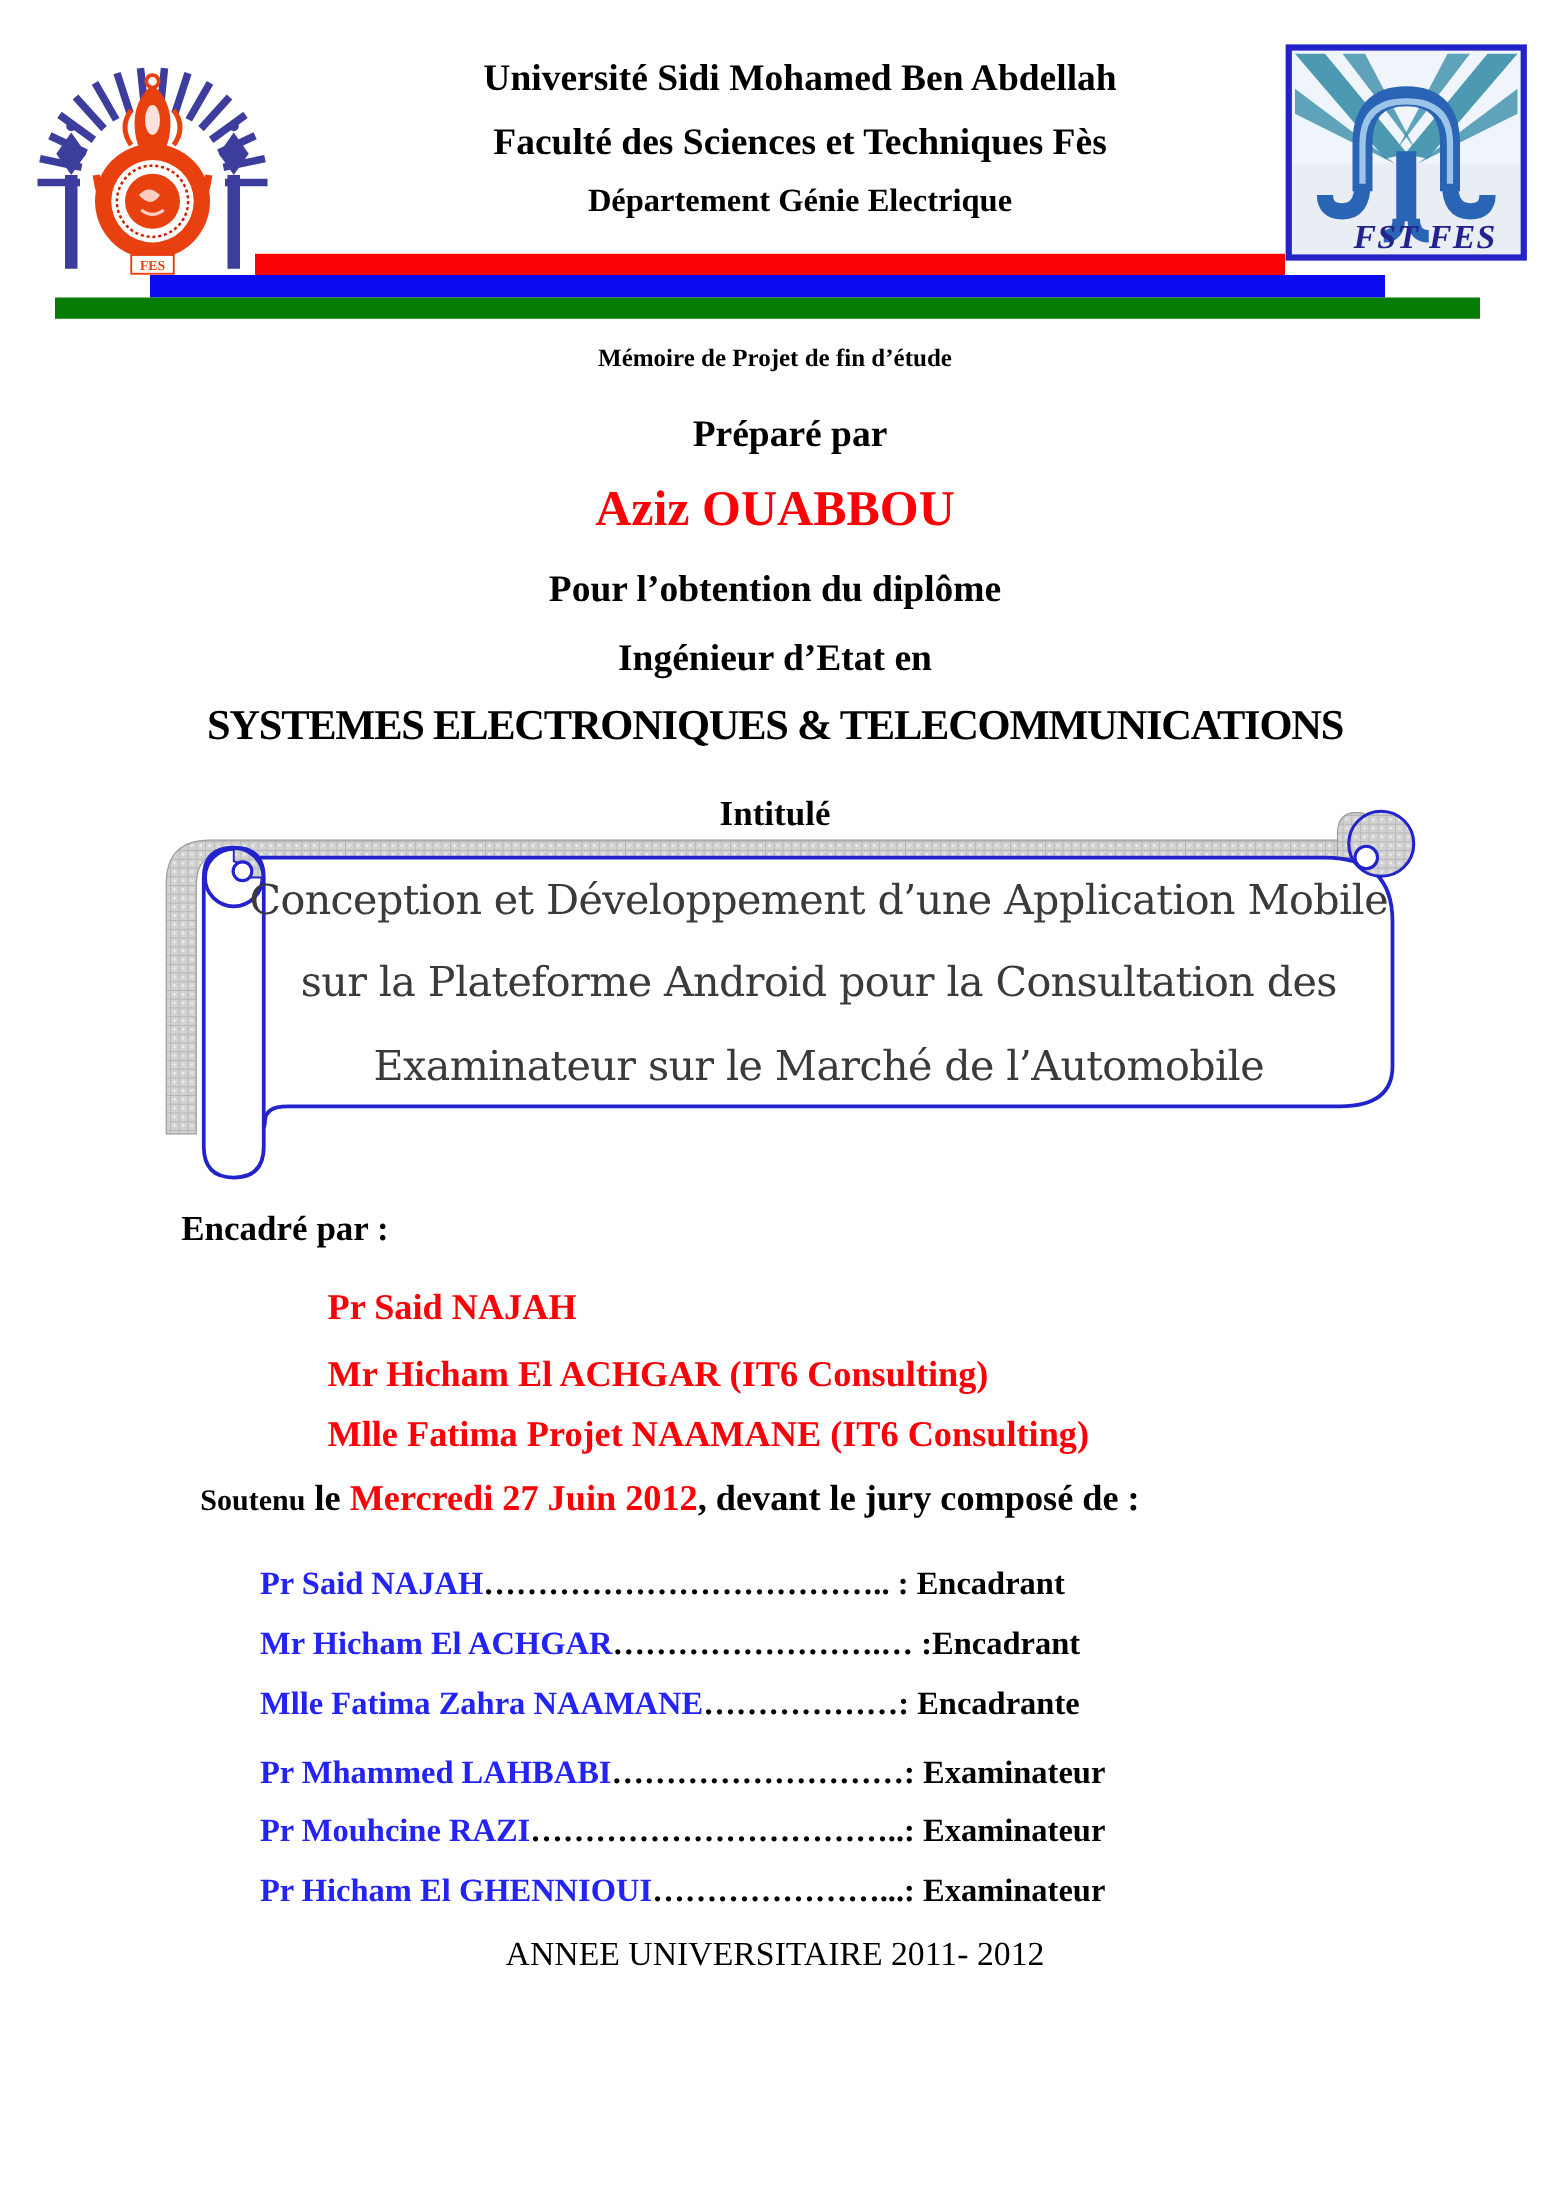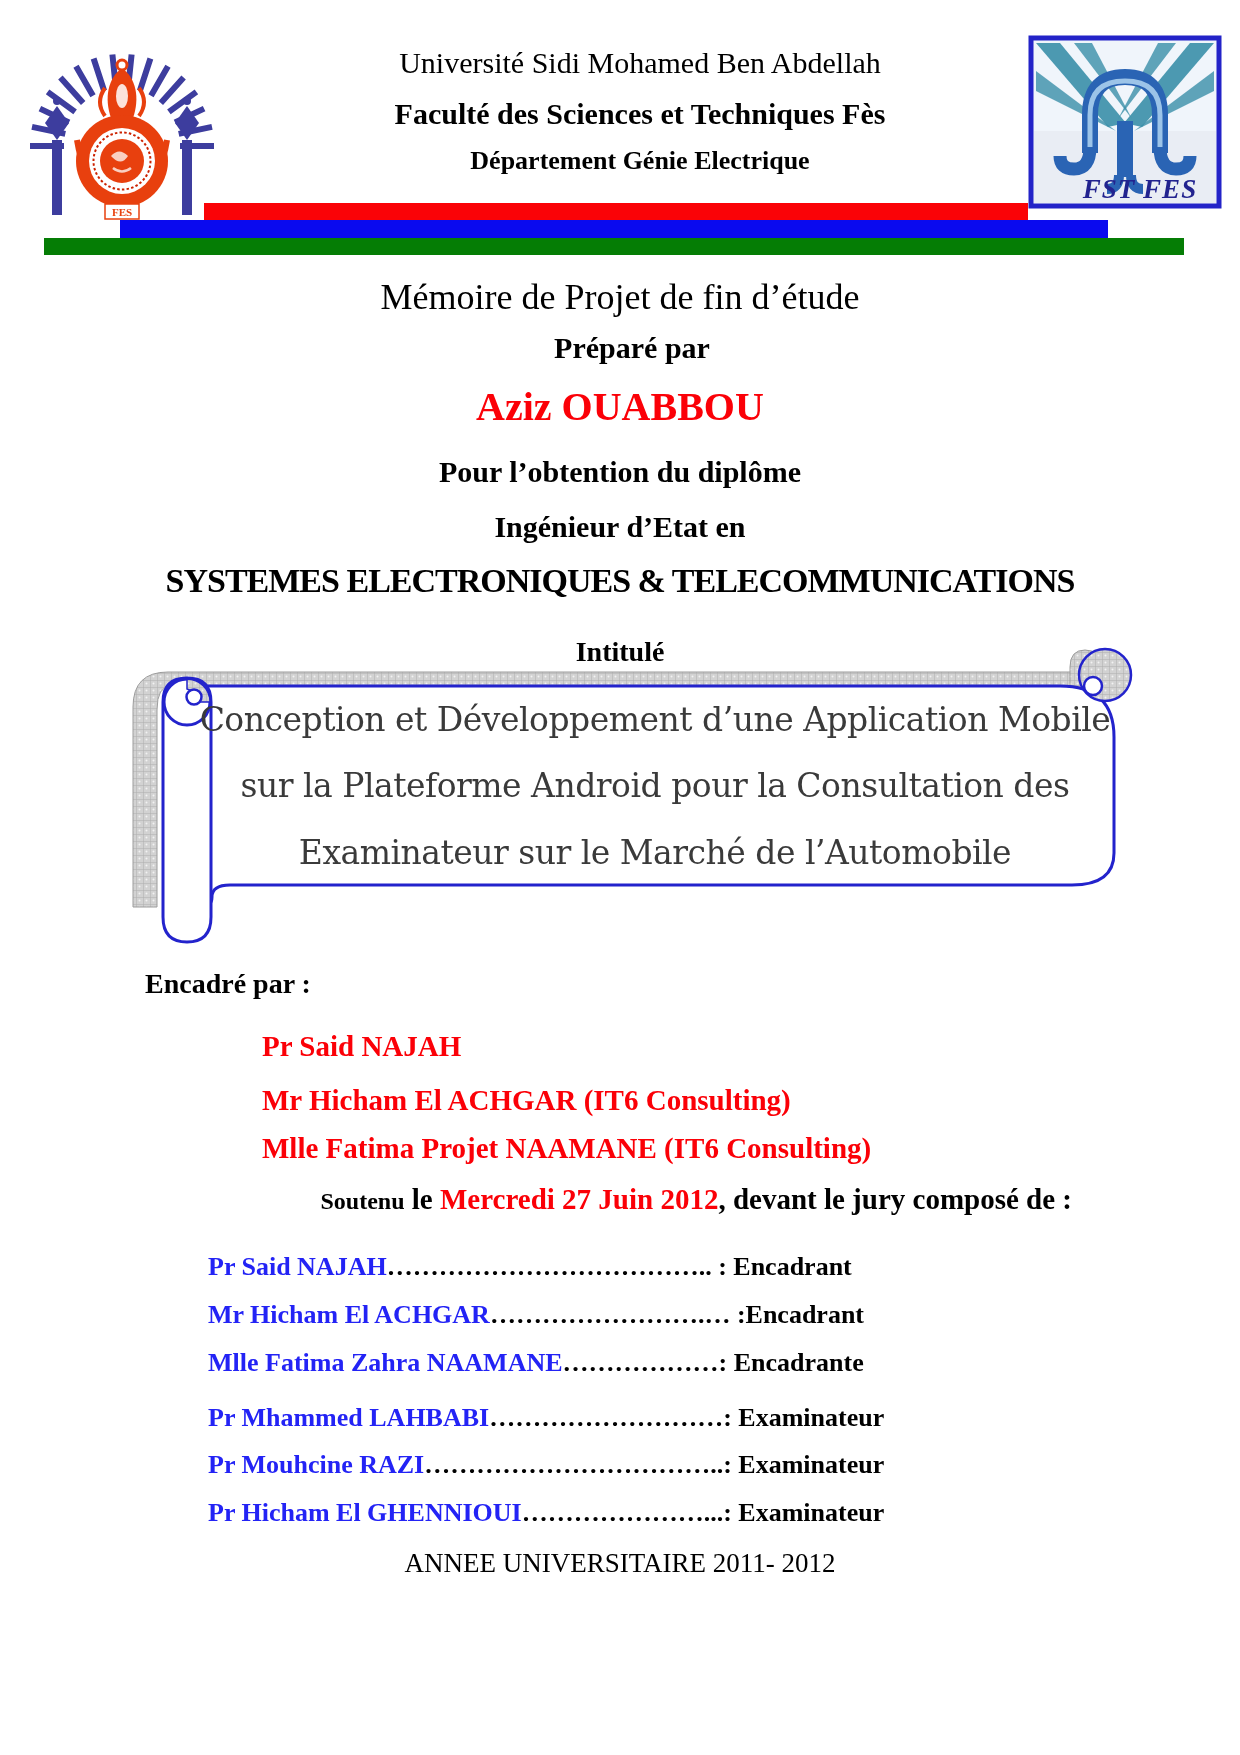--- a/index.html
+++ b/index.html
@@ -4,50 +4,50 @@
 <style>
   html,body{margin:0;padding:0;background:#ffffff;}
   .page{
     position:relative; width:1240px; height:1755px; background:#ffffff;
     font-family:"Liberation Serif", serif; overflow:hidden;
   }
   .abs{position:absolute;}
   
   .emblem{left:27px; top:28px; width:190px; height:200px; z-index:2;}
   .header-text{left:240px; top:38px; width:800px; text-align:center; z-index:2;}
-  .ht1{font-size:30px; font-weight:normal; color:#000; margin:8px 0 0;}
+  .ht1{font-size:30px; font-weight:bold; color:#000; margin:8px 0 0;}
   .ht2{font-size:30px; font-weight:bold; color:#000; margin:17px 0 0;}
   .ht3{font-size:26px; font-weight:bold; color:#000000; margin:15px 0 0;}
   .fstlogo{left:1028px; top:35px; width:194px; height:174px; z-index:2;}
   
   .bar{z-index:1;}
   .bar-red{left:204px; top:203px; width:824px; height:17px; background:#fa0307;}
   .bar-blue{left:120px; top:220px; width:988px; height:18px; background:#0a0aef;}
   .bar-green{left:44px; top:238px; width:1140px; height:17px; background:#057d05;}
   
   .cline{left:0; width:1240px; text-align:center; color:#000; white-space:nowrap;}
-  .memoire{top:276px; font-size:36px; font-weight:normal;}
+  .memoire{top:276px; font-size:20px; font-weight:bold;}
   .prepare{top:331px; font-size:30px; font-weight:bold;margin-left:12px;}
   .author{top:383px; font-size:40px; font-weight:bold; color:#fb0007;}
   .obtention{top:455px; font-size:30px; font-weight:bold;}
   .ingenieur{top:510px; font-size:30px; font-weight:bold;}
   .specialty{top:562px; font-size:34px; font-weight:bold; letter-spacing:-1px;}
   .intitule{top:636px; font-size:28px; font-weight:bold; z-index:3;}
   
   .scrollshape{left:122px; top:645px; width:1012px; height:300px; z-index:1;}
   .btitle{left:180px; width:950px; text-align:center; z-index:2;
           font-family:"DejaVu Serif", serif; font-size:33px; color:#3a3a3a;
           letter-spacing:-0.5px; white-space:nowrap;}
   .bt1{top:700px;} .bt2{top:766px;} .bt3{top:833px;}
   
   .encadre{left:145px; top:968px; font-size:28px; font-weight:bold; color:#000;}
   .sup{left:262px; font-size:29px; font-weight:bold; color:#fb0007; white-space:nowrap;}
   .sup1{top:1030px;} .sup2{top:1084px;} .sup3{top:1132px;}
   
-  .soutenu{left:0; top:1183px; width:1072px; text-align:right; font-weight:bold;
+  .soutenu{left:0; top:1183px; width:1072px; text-align:center; font-weight:bold;
            font-size:29px; color:#000; white-space:nowrap;}
   .s-small{font-size:24px;}
   .s-date{color:#fb0007;}
   
   .jury-row{left:208px; font-size:26px; font-weight:bold; color:#000; white-space:nowrap;}
   .j-name{color:#2323f5;}
   .jr1{top:1252px;} .jr2{top:1300px;} .jr3{top:1348px;}
   .jr4{top:1403px;} .jr5{top:1450px;} .jr6{top:1498px;}
   
   .annee{left:0; top:1548px; width:1240px; text-align:center; font-size:27px; color:#000;}

